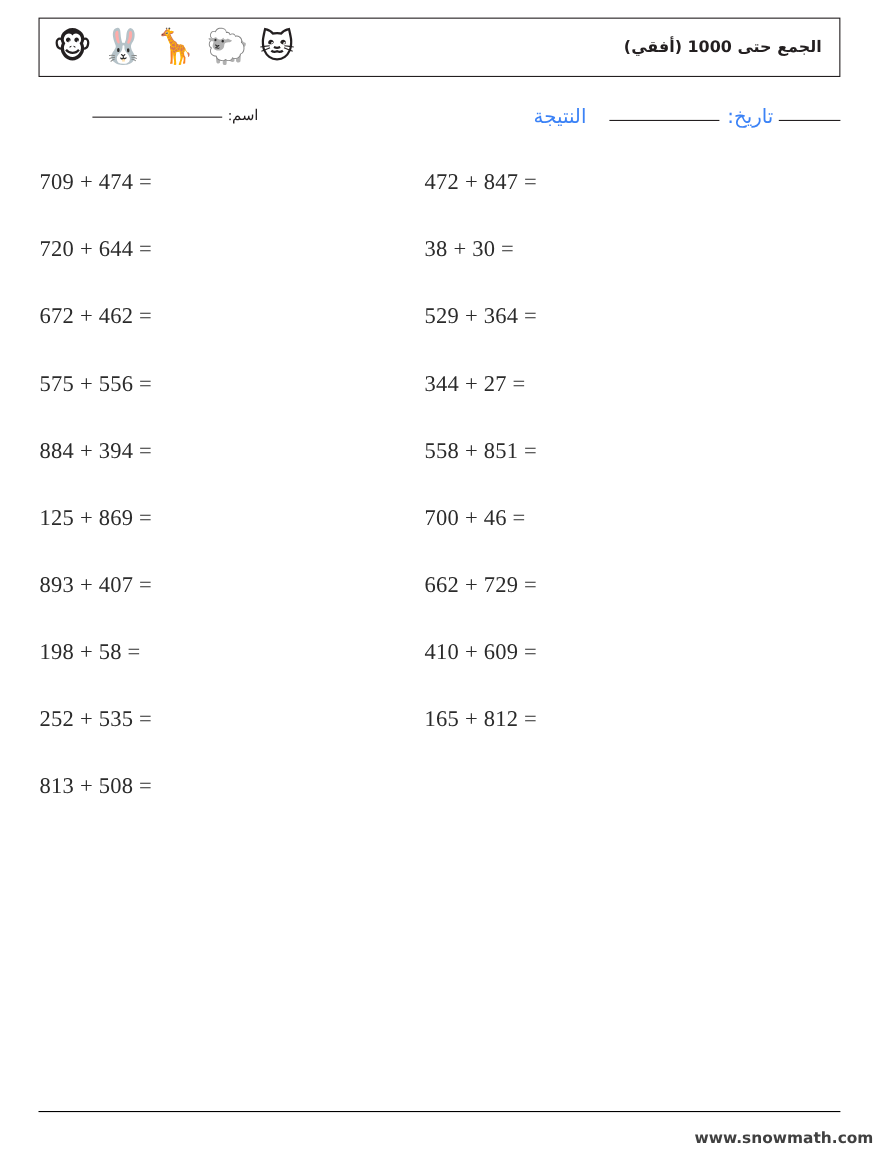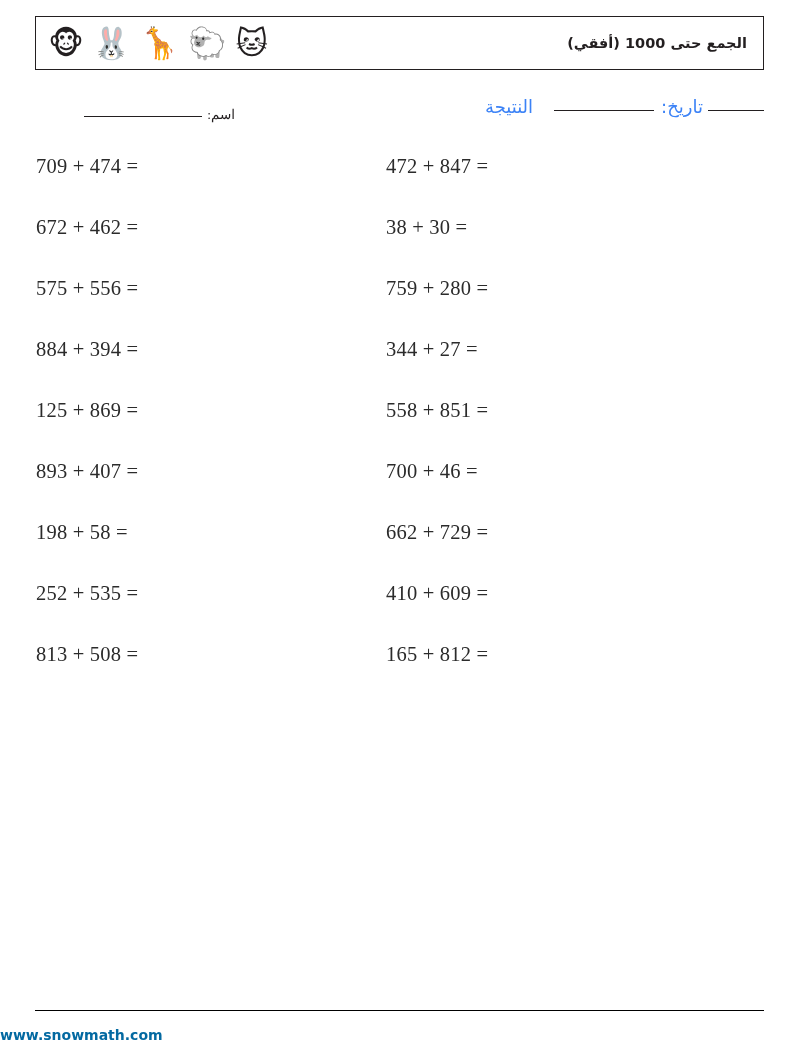--- a/index.html
+++ b/index.html
@@ -61,21 +61,21 @@
     position: absolute;
     left: 35px;
     top: 96px;
     width: 729px;
     height: 26px;
   }
 
   .meta-name {
     position: absolute;
     right: 529px;
-    top: 10px;
+    top: 0;
     direction: rtl;
     unicode-bidi: embed;
     white-space: nowrap;
     font-family: Liberation Serif, serif;
     font-size: 13.5px;
     color: #231f20;
   }
 
   .meta-right {
     position: absolute;
@@ -130,25 +130,25 @@
     left: 35px;
     top: 1010px;
     width: 729px;
     border-top: 1.4px solid #000000;
   }
   .footer-text {
     position: absolute;
     left: 0;
     top: 1027px;
     width: 794px;
-    text-align: left;
+    text-align: right;
     font-family: "DejaVu Sans", "Liberation Sans", sans-serif;
     font-size: 14px;
     font-weight: bold;
-    color: #0369a1;
+    color: #404040;
   }
 </style>
 </head>
 <body>
 
 <div class="header-box">
   <div class="animal-row">
       <span class="animal">🐵</span>
       <span class="animal">🐰</span>
       <span class="animal">🦒</span>
@@ -166,33 +166,34 @@
 
   <div class="meta-right">
     <span class="rule rule-short"></span><span>تاريخ:</span><span class="rule rule-long"></span><span class="meta-gap"></span><span>النتيجة</span>
   </div>
 
 </div>
 
 <div class="problems">
   <div class="prob-col prob-col-left">
       <div class="problem">709 + 474 =</div>
+      <div class="problem">720 + 644 =</div>
       <div class="problem">672 + 462 =</div>
       <div class="problem">575 + 556 =</div>
       <div class="problem">884 + 394 =</div>
       <div class="problem">125 + 869 =</div>
       <div class="problem">893 + 407 =</div>
       <div class="problem">198 + 58 =</div>
       <div class="problem">252 + 535 =</div>
       <div class="problem">813 + 508 =</div>
     </div>
   <div class="prob-col prob-col-right">
       <div class="problem">472 + 847 =</div>
       <div class="problem">38 + 30 =</div>
-      <div class="problem">759 + 280 =</div>
+      <div class="problem">529 + 364 =</div>
       <div class="problem">344 + 27 =</div>
       <div class="problem">558 + 851 =</div>
       <div class="problem">700 + 46 =</div>
       <div class="problem">662 + 729 =</div>
       <div class="problem">410 + 609 =</div>
       <div class="problem">165 + 812 =</div>
     </div>
 </div>
 
 <div class="footer-rule"></div>

